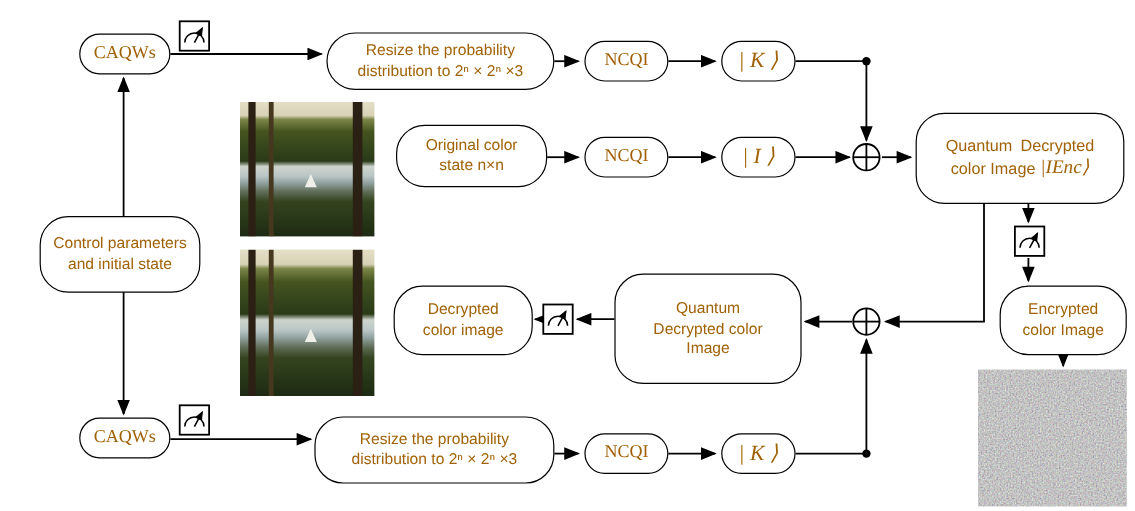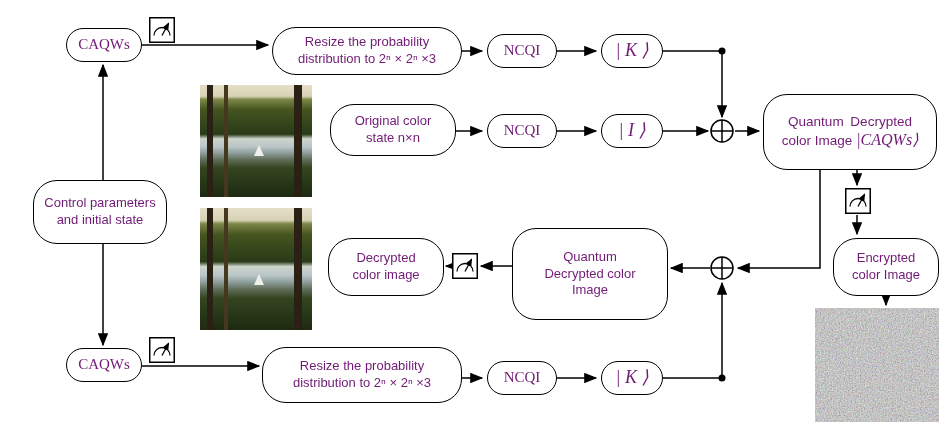--- a/index.html
+++ b/index.html
@@ -1,17 +1,17 @@
 <!DOCTYPE html>
 <html><head>
 <meta charset="utf-8">
 <style>
   html,body{margin:0;padding:0;background:#ffffff;}
   .canvas{position:relative;width:946px;height:426px;background:#fff;overflow:hidden;
-          font-family:"Liberation Sans",sans-serif;color:#701a75;}
+          font-family:"Liberation Sans",sans-serif;color:#a16207;}
   svg.layer{position:absolute;left:0;top:0;}
   .box{position:absolute;box-sizing:border-box;border:1.5px solid #000;border-radius:24px;
        background:#fff;display:flex;flex-direction:column;align-items:center;justify-content:center;
        text-align:center;font-size:13px;line-height:1.3;padding:2px 6px;}
   .pill{border-radius:17px;}
   .serif{font-family:"Liberation Serif",serif;font-size:15px;}
   .bold{font-weight:normal;}
   .ket{font-family:"Liberation Serif",serif;font-style:italic;font-size:18px;font-weight:500;}
   .ket-inline{font-family:"Liberation Serif",serif;font-style:italic;font-size:16px;}
   .wrap{display:block;}
@@ -144,21 +144,21 @@
   </div>
 
   <div class="box pill ket" style="left:601px;top:114px;width:62px;height:34px;">
     <span>| I ⟩</span>
   </div>
 
   <div class="box" style="left:763px;top:94px;width:174px;height:76px;font-size:13.5px;">
     <span class="wrap qe-line1">Quantum Decrypted</span>
     <span class="row">
       <span>color Image</span>
-      <span class="ket-inline">|CAQWs⟩</span>
+      <span class="ket-inline">|IEnc⟩</span>
     </span>
   </div>
 
   <div class="box" style="left:33px;top:180px;width:134px;height:64px;">
     <span style="display:inline-block;max-width:118px;">Control parameters and initial state</span>
   </div>
 
   <div class="photo" style="left:200px;top:208px;width:112px;height:122px;">
     <div class="trunk t1"></div>
     <div class="trunk t2"></div>

